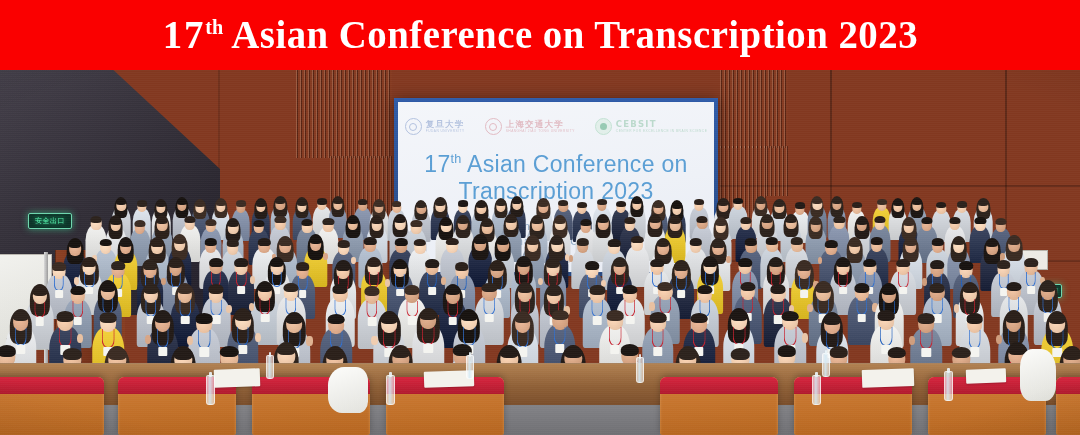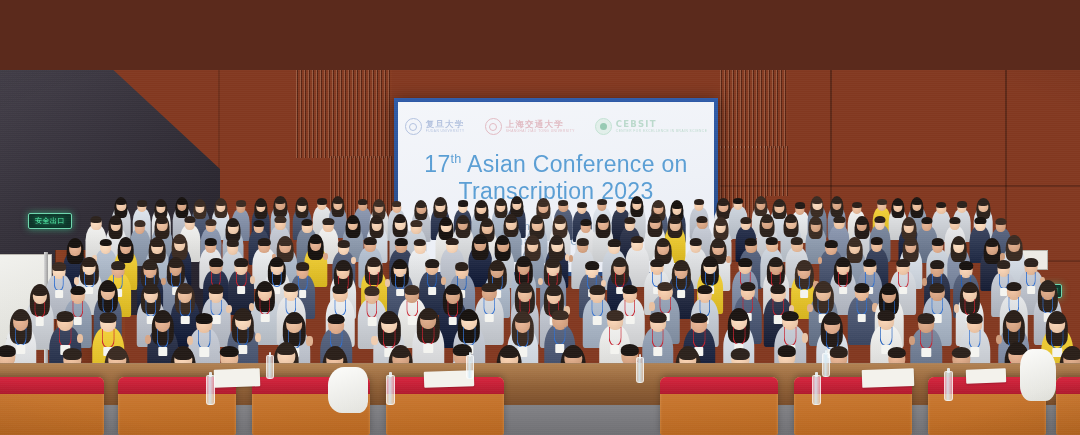--- a/index.html
+++ b/index.html
@@ -293,20 +293,26 @@
     position:absolute; inset:0; z-index:51; pointer-events:none;
     opacity:.10;
     background-image:repeating-linear-gradient(0deg, rgba(255,255,255,.25) 0 1px, rgba(0,0,0,0) 1px 2px);
   }
 </style>
 </head>
 <body>
 
 <div id="poster">
 
+  <div id="banner">
+    <div id="banner-title">
+      <span class="num">17</span><span class="sup">th</span>
+      <span>Asian Conference on Transcription 2023</span>
+    </div>
+  </div>
 
   <div id="room">
 
     <div class="wood-wall"></div>
 
     <div class="seam" style="left:830px;"></div>
     <div class="seam" style="left:1005px;"></div>
     <div class="seam" style="left:218px; opacity:.5;"></div>
     <div style="position:absolute;left:720px;right:0;top:115px;height:2px;background:rgba(0,0,0,.22);"></div>
     <div style="position:absolute;left:700px;right:0;top:190px;height:2px;background:rgba(0,0,0,.18);"></div>

